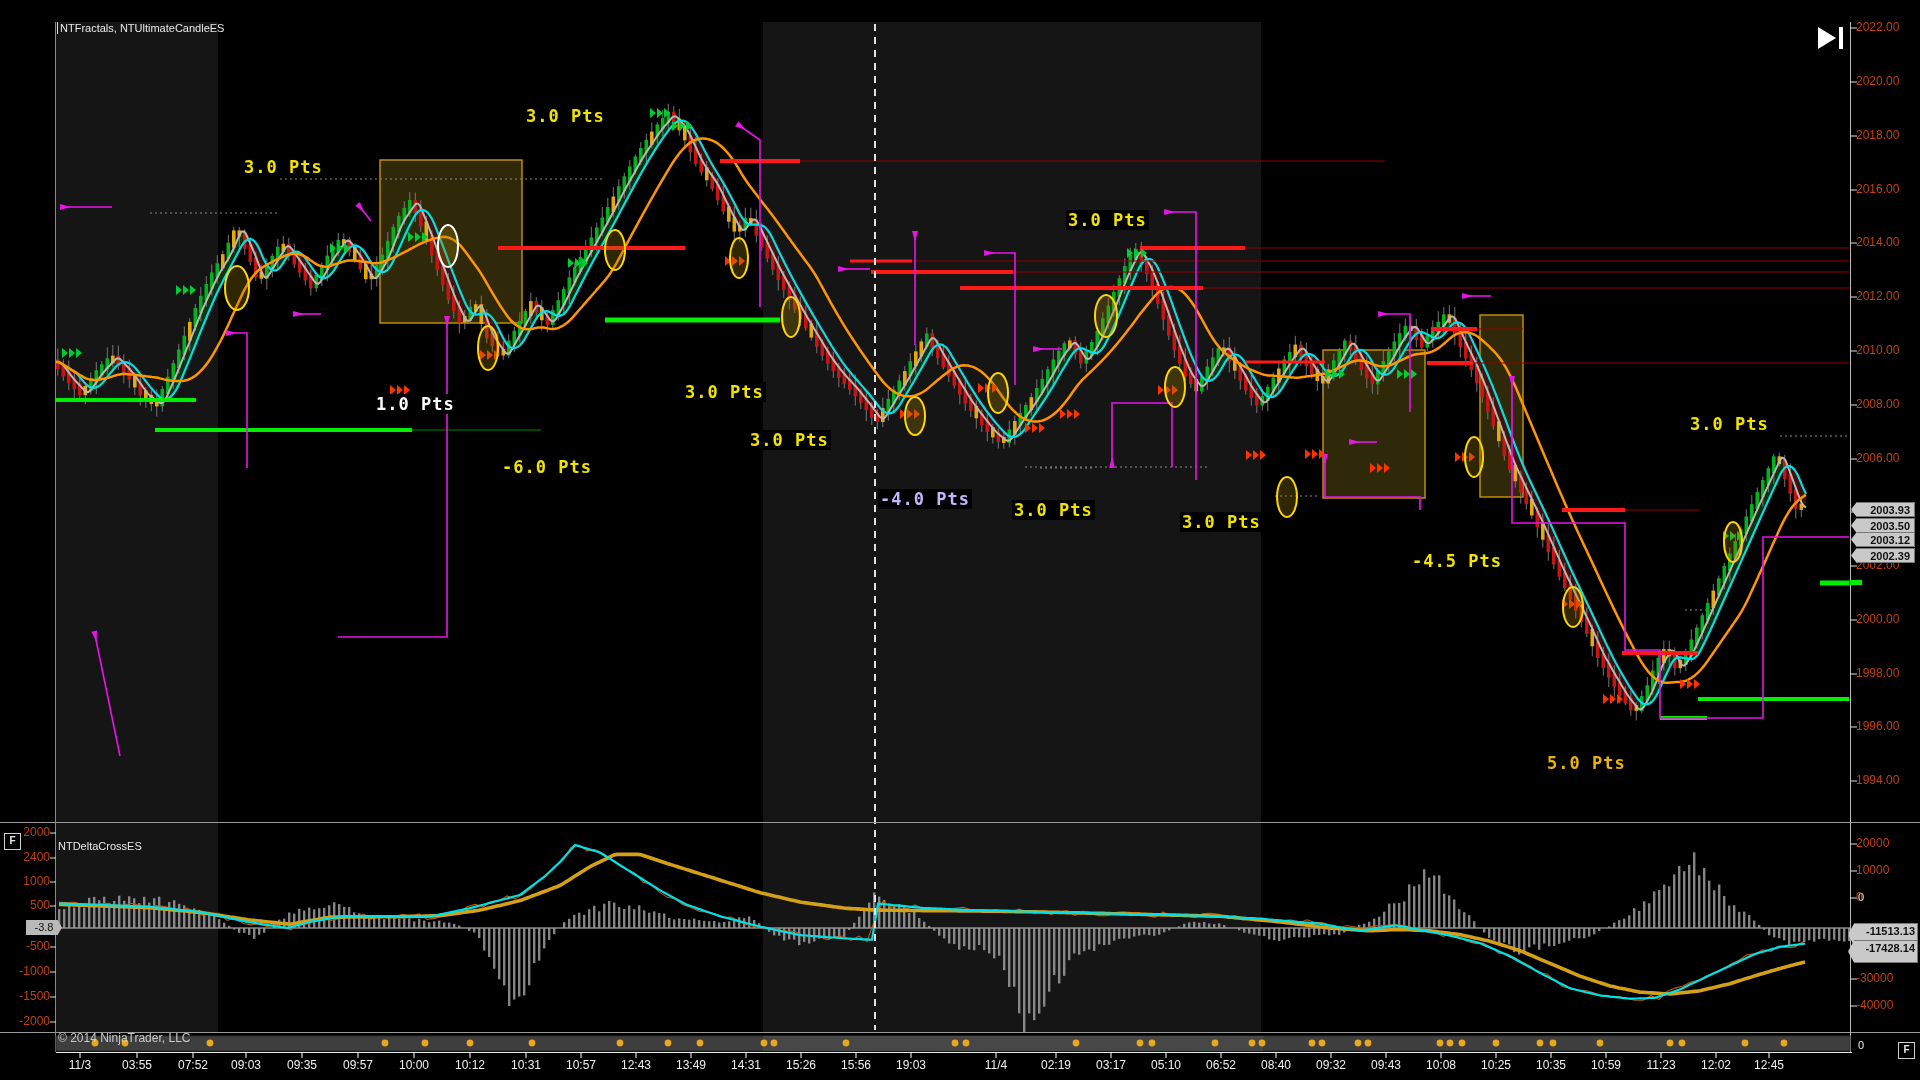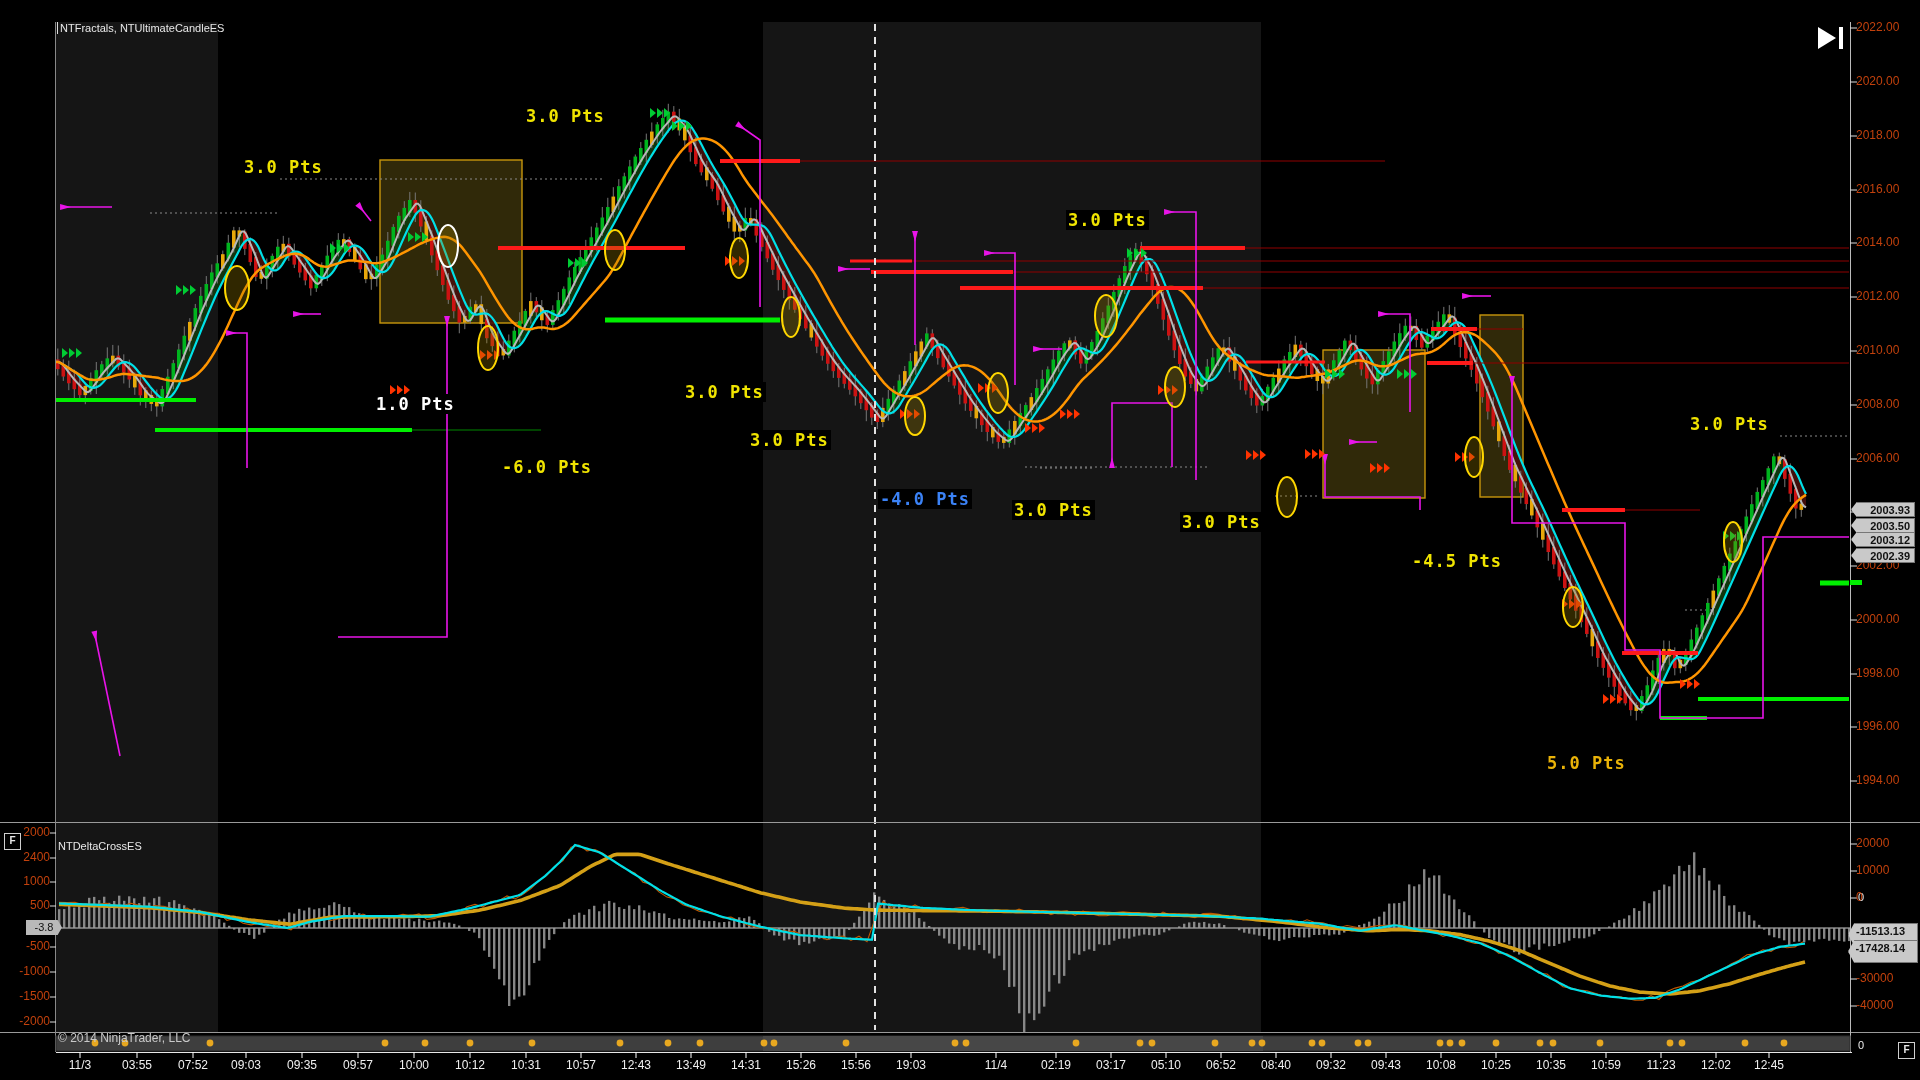--- a/index.html
+++ b/index.html
@@ -28,21 +28,21 @@
   .ann{position:absolute;font-family:"DejaVu Sans Mono",monospace;font-weight:bold;font-size:17px;
     letter-spacing:1px;background:#000;padding:0 2px;white-space:nowrap;line-height:20px;}
   .tick-label{position:absolute;color:#c2410c;font-size:12px;white-space:nowrap;}
   .tick-label.right{left:1856px;}
   .tick-label.left{left:0;width:50px;text-align:right;}
   .time-label{position:absolute;color:#f0f0f0;font-size:12px;transform:translateX(-50%);top:1058px;white-space:nowrap;}
   .price-tag{position:absolute;left:1851px;width:64px;height:15px;background:#c9c9c9;color:#111;
     font-size:11px;font-weight:bold;text-align:right;line-height:15px;padding-right:4px;box-sizing:border-box;
     clip-path:polygon(0 50%,9% 0,100% 0,100% 100%,9% 100%);border:1px solid #777;}
   .val-tag{position:absolute;left:1848px;width:70px;height:23px;background:#c9c9c9;color:#111;
-    font-size:11px;font-weight:bold;text-align:right;line-height:15px;padding-right:12px;box-sizing:border-box;
+    font-size:11px;font-weight:bold;text-align:right;line-height:15px;padding-right:2px;box-sizing:border-box;
     clip-path:polygon(0 50%,9% 0,100% 0,100% 100%,9% 100%);border:1px solid #777;}
   #left-tag{position:absolute;left:26px;width:36px;height:15px;background:#b9b9b9;color:#111;
     font-size:11px;text-align:center;line-height:15px;
     clip-path:polygon(0 0,88% 0,100% 50%,88% 100%,0 100%);}
   .f-btn{position:absolute;width:15px;height:15px;border:1px solid #cfcfcf;color:#e8e8e8;
     background:#000;font-size:10px;font-weight:bold;text-align:center;line-height:14px;}
   #copyright{position:absolute;left:58px;top:1031px;color:#c9c9c9;font-size:12px;z-index:5;}
   .zero-lab{position:absolute;color:#e8e8e8;font-size:11px;}
 </style>
 </head>
@@ -1406,21 +1406,21 @@
       <div class="price-tag" style="top: 518px;">2003.50</div>
       <div class="price-tag" style="top: 532px;">2003.12</div>
       <div class="price-tag" style="top: 548px;">2002.39</div>
       <div class="val-tag" style="top: 923px;">-11513.13</div>
       <div class="val-tag" style="top: 940px;">-17428.14</div>
       <div class="ann" style="left: 242px; top: 157px; color: rgb(240, 228, 0);">3.0 Pts</div>
       <div class="ann" style="left: 524px; top: 106px; color: rgb(240, 228, 0);">3.0 Pts</div>
       <div class="ann" style="left: 683px; top: 382px; color: rgb(240, 228, 0);">3.0 Pts</div>
       <div class="ann" style="left: 748px; top: 430px; color: rgb(240, 228, 0);">3.0 Pts</div>
       <div class="ann" style="left: 1066px; top: 210px; color: rgb(240, 228, 0);">3.0 Pts</div>
-      <div class="ann" style="left: 878px; top: 489px; color: #3b82f6;">-4.0 Pts</div>
+      <div class="ann" style="left: 878px; top: 489px; color: #c4b5fd;">-4.0 Pts</div>
       <div class="ann" style="left: 1012px; top: 500px; color: rgb(240, 228, 0);">3.0 Pts</div>
       <div class="ann" style="left: 1180px; top: 512px; color: rgb(240, 228, 0);">3.0 Pts</div>
       <div class="ann" style="left: 1688px; top: 414px; color: rgb(240, 228, 0);">3.0 Pts</div>
       <div class="ann" style="left: 1410px; top: 551px; color: rgb(240, 228, 0);">-4.5 Pts</div>
       <div class="ann" style="left: 1545px; top: 753px; color: #eab308;">5.0 Pts</div>
       <div class="ann" style="left: 374px; top: 394px; color: rgb(255, 255, 255);">1.0 Pts</div>
       <div class="ann" style="left: 500px; top: 457px; color: rgb(240, 228, 0);">-6.0 Pts</div>
       <div class="time-label" style="left: 80px;">11/3</div>
       <div class="time-label" style="left: 137px;">03:55</div>
       <div class="time-label" style="left: 193px;">07:52</div>

